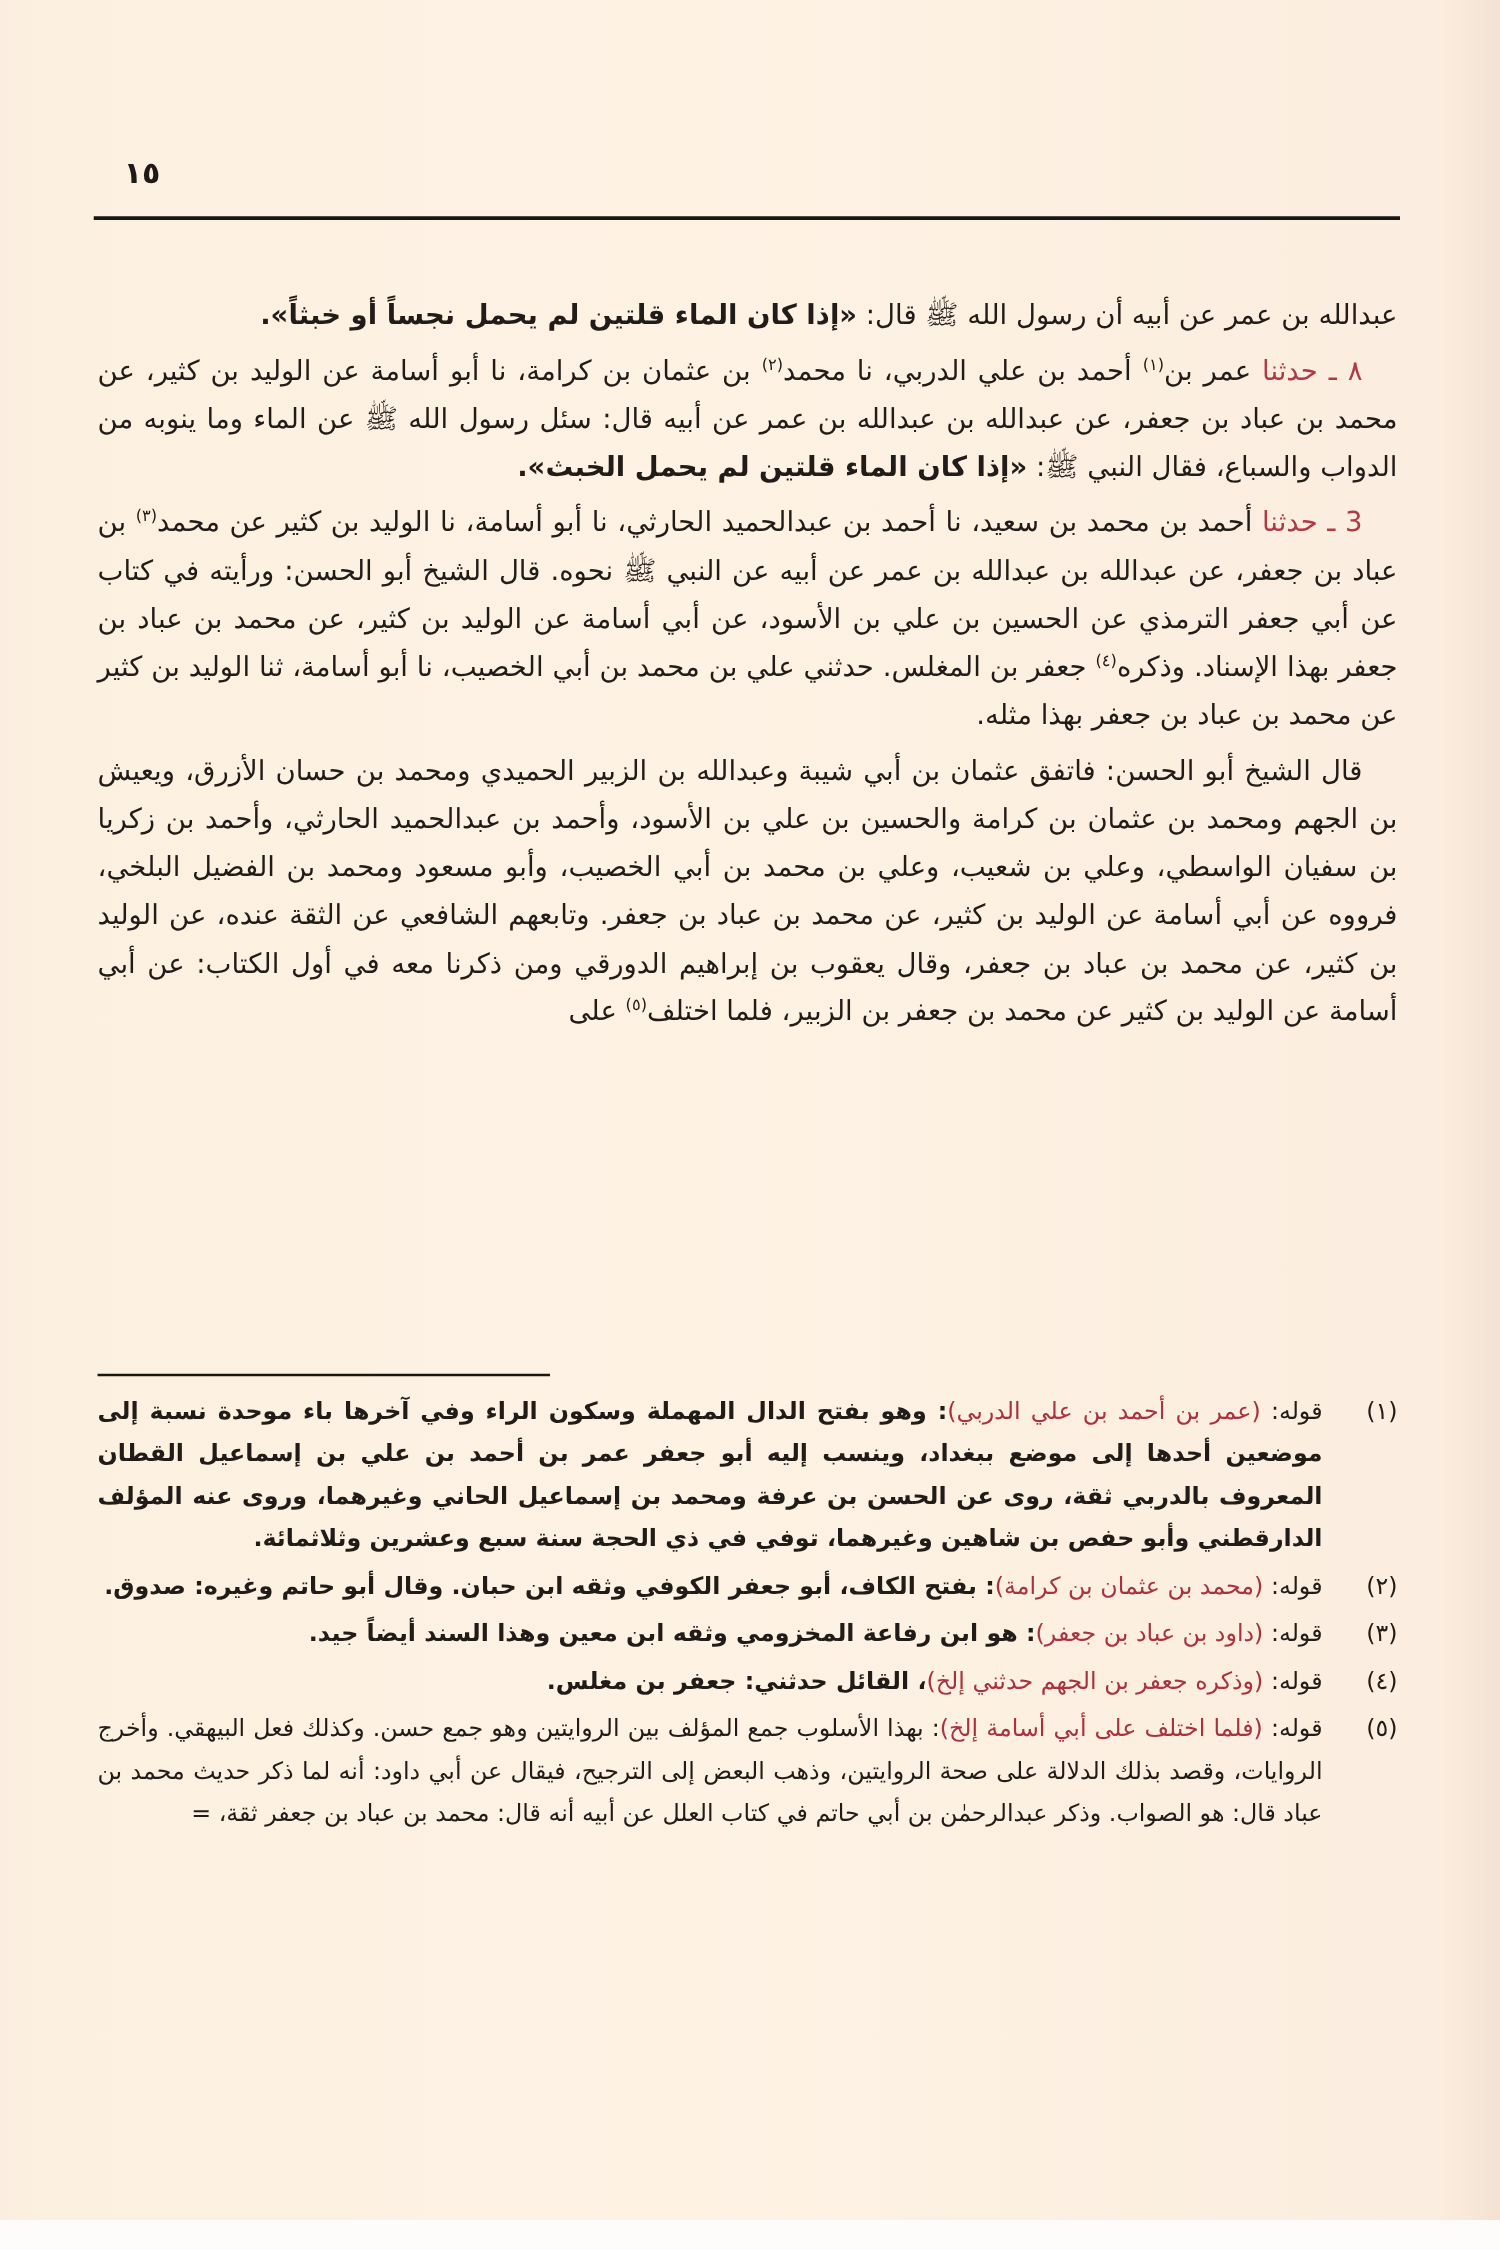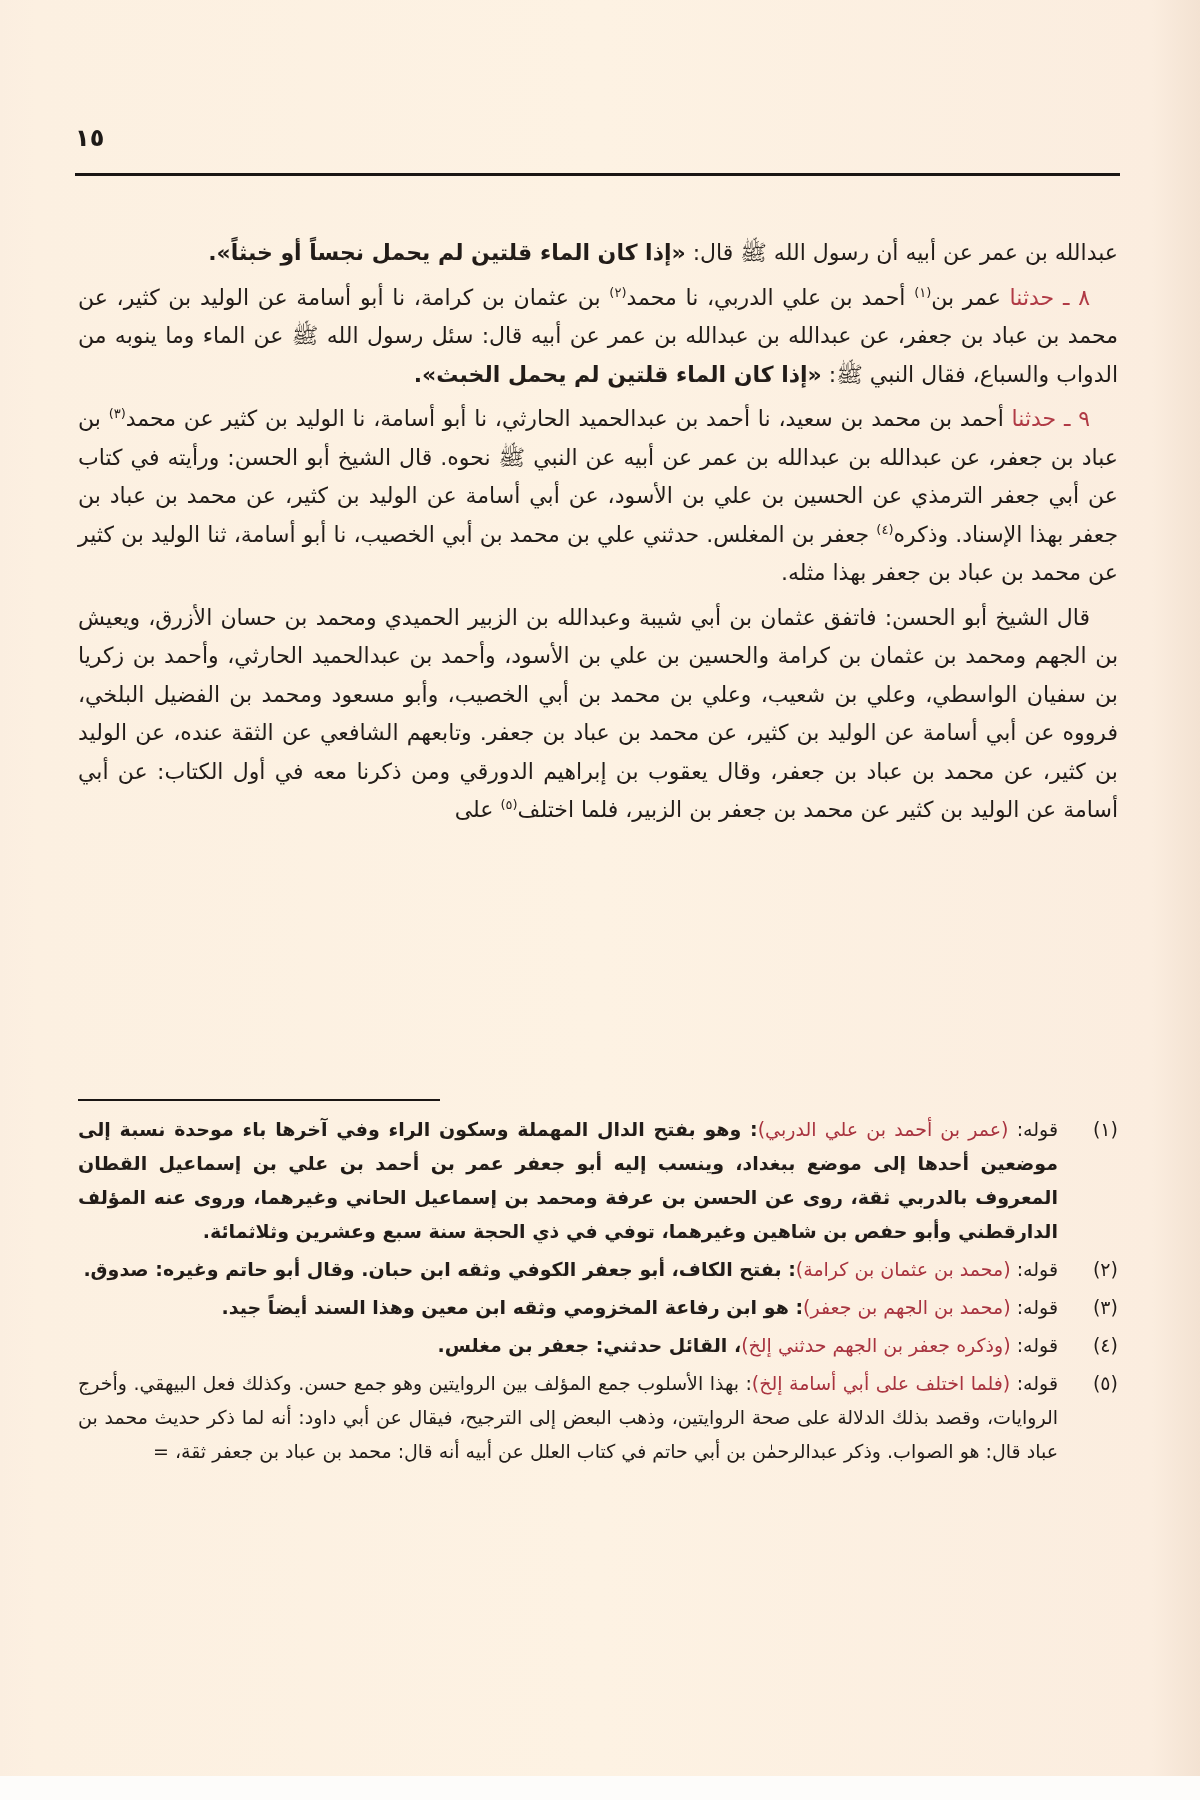--- a/index.html
+++ b/index.html
@@ -17,21 +17,21 @@
   .header {
     position: absolute; left: 75px; right: 80px; top: 112px; height: 60px;
     direction: rtl;
   }
   .book-title {
     position: absolute; right: 0; top: 6px;
     font-family: "DejaVu Serif", serif; font-style: italic; font-weight: bold;
     font-size: 36px; color: #b8484e; letter-spacing: 1px;
   }
   .page-number {
-    position: absolute; left: 0; top: 12px;
+    position: absolute; left: 24px; top: 12px;
     font-family: "DejaVu Sans", sans-serif; font-weight: bold;
     font-size: 24px; color: #1e1a18;
   }
   .header-rule {
     position: absolute; left: 75px; right: 80px; top: 173px; height: 3px;
     background: #1a1614;
   }
   .body-text {
     position: absolute; left: 78px; right: 82px; top: 186px;
     direction: rtl; text-align: justify; text-align-last: right;
@@ -77,21 +77,21 @@
 
     <p class="para indent">
       <span class="red">٨ ـ</span>
       <span class="red">حدثنا</span>
       <span>عمر بن</span><span class="sup">(١)</span>
       <span>أحمد بن علي الدربي، نا محمد</span><span class="sup">(٢)</span>
       <span>بن عثمان بن كرامة، نا أبو أسامة عن الوليد بن كثير، عن محمد بن عباد بن جعفر، عن عبدالله بن عبدالله بن عمر عن أبيه قال: سئل رسول الله ﷺ عن الماء وما ينوبه من الدواب والسباع، فقال النبي ﷺ: </span><span class="bold">«إذا كان الماء قلتين لم يحمل الخبث».</span>
     </p>
 
     <p class="para indent">
-      <span class="red">٩ ـ</span>
+      <span class="red">3 ـ</span>
       <span class="red">حدثنا</span>
       <span>أحمد بن محمد بن سعيد، نا أحمد بن عبدالحميد الحارثي، نا أبو أسامة، نا الوليد بن كثير عن محمد</span><span class="sup">(٣)</span>
       <span>بن عباد بن جعفر، عن عبدالله بن عبدالله بن عمر عن أبيه عن النبي ﷺ نحوه. قال الشيخ أبو الحسن: ورأيته في كتاب عن أبي جعفر الترمذي عن الحسين بن علي بن الأسود، عن أبي أسامة عن الوليد بن كثير، عن محمد بن عباد بن جعفر بهذا الإسناد. وذكره</span><span class="sup">(٤)</span>
       <span>جعفر بن المغلس. حدثني علي بن محمد بن أبي الخصيب، نا أبو أسامة، ثنا الوليد بن كثير عن محمد بن عباد بن جعفر بهذا مثله.</span>
     </p>
 
     <p class="para indent">
       <span>قال الشيخ أبو الحسن: فاتفق عثمان بن أبي شيبة وعبدالله بن الزبير الحميدي ومحمد بن حسان الأزرق، ويعيش بن الجهم ومحمد بن عثمان بن كرامة والحسين بن علي بن الأسود، وأحمد بن عبدالحميد الحارثي، وأحمد بن زكريا بن سفيان الواسطي، وعلي بن شعيب، وعلي بن محمد بن أبي الخصيب، وأبو مسعود ومحمد بن الفضيل البلخي، فرووه عن أبي أسامة عن الوليد بن كثير، عن محمد بن عباد بن جعفر. وتابعهم الشافعي عن الثقة عنده، عن الوليد بن كثير، عن محمد بن عباد بن جعفر، وقال يعقوب بن إبراهيم الدورقي ومن ذكرنا معه في أول الكتاب: عن أبي أسامة عن الوليد بن كثير عن محمد بن جعفر بن الزبير، فلما اختلف</span><span class="sup">(٥)</span>
       <span>على</span>
     </p>
@@ -106,21 +106,21 @@
       <span class="fn-quote">(عمر بن أحمد بن علي الدربي)</span><span class="fn-bold">: وهو بفتح الدال المهملة وسكون الراء وفي آخرها باء موحدة نسبة إلى موضعين أحدها إلى موضع ببغداد، وينسب إليه أبو جعفر عمر بن أحمد بن علي بن إسماعيل القطان المعروف بالدربي ثقة، روى عن الحسن بن عرفة ومحمد بن إسماعيل الحاني وغيرهما، وروى عنه المؤلف الدارقطني وأبو حفص بن شاهين وغيرهما، توفي في ذي الحجة سنة سبع وعشرين وثلاثمائة.</span>
     </p>
     <p class="fn">
       <span class="fn-num">(٢)</span>
       <span class="fn-label">قوله:</span>
       <span class="fn-quote">(محمد بن عثمان بن كرامة)</span><span class="fn-bold">: بفتح الكاف، أبو جعفر الكوفي وثقه ابن حبان. وقال أبو حاتم وغيره: صدوق.</span>
     </p>
     <p class="fn">
       <span class="fn-num">(٣)</span>
       <span class="fn-label">قوله:</span>
-      <span class="fn-quote">(محمد بن الجهم بن جعفر)</span><span class="fn-bold">: هو ابن رفاعة المخزومي وثقه ابن معين وهذا السند أيضاً جيد.</span>
+      <span class="fn-quote">(داود بن عباد بن جعفر)</span><span class="fn-bold">: هو ابن رفاعة المخزومي وثقه ابن معين وهذا السند أيضاً جيد.</span>
     </p>
     <p class="fn">
       <span class="fn-num">(٤)</span>
       <span class="fn-label">قوله:</span>
       <span class="fn-quote">(وذكره جعفر بن الجهم حدثني إلخ)</span><span class="fn-bold">، القائل حدثني: جعفر بن مغلس.</span>
     </p>
     <p class="fn">
       <span class="fn-num">(٥)</span>
       <span class="fn-label">قوله:</span>
       <span class="fn-quote">(فلما اختلف على أبي أسامة إلخ)</span><span>: بهذا الأسلوب جمع المؤلف بين الروايتين وهو جمع حسن. وكذلك فعل البيهقي. وأخرج الروايات، وقصد بذلك الدلالة على صحة الروايتين، وذهب البعض إلى الترجيح، فيقال عن أبي داود: أنه لما ذكر حديث محمد بن عباد قال: هو الصواب. وذكر عبدالرحمٰن بن أبي حاتم في كتاب العلل عن أبيه أنه قال: محمد بن عباد بن جعفر ثقة، =</span>

